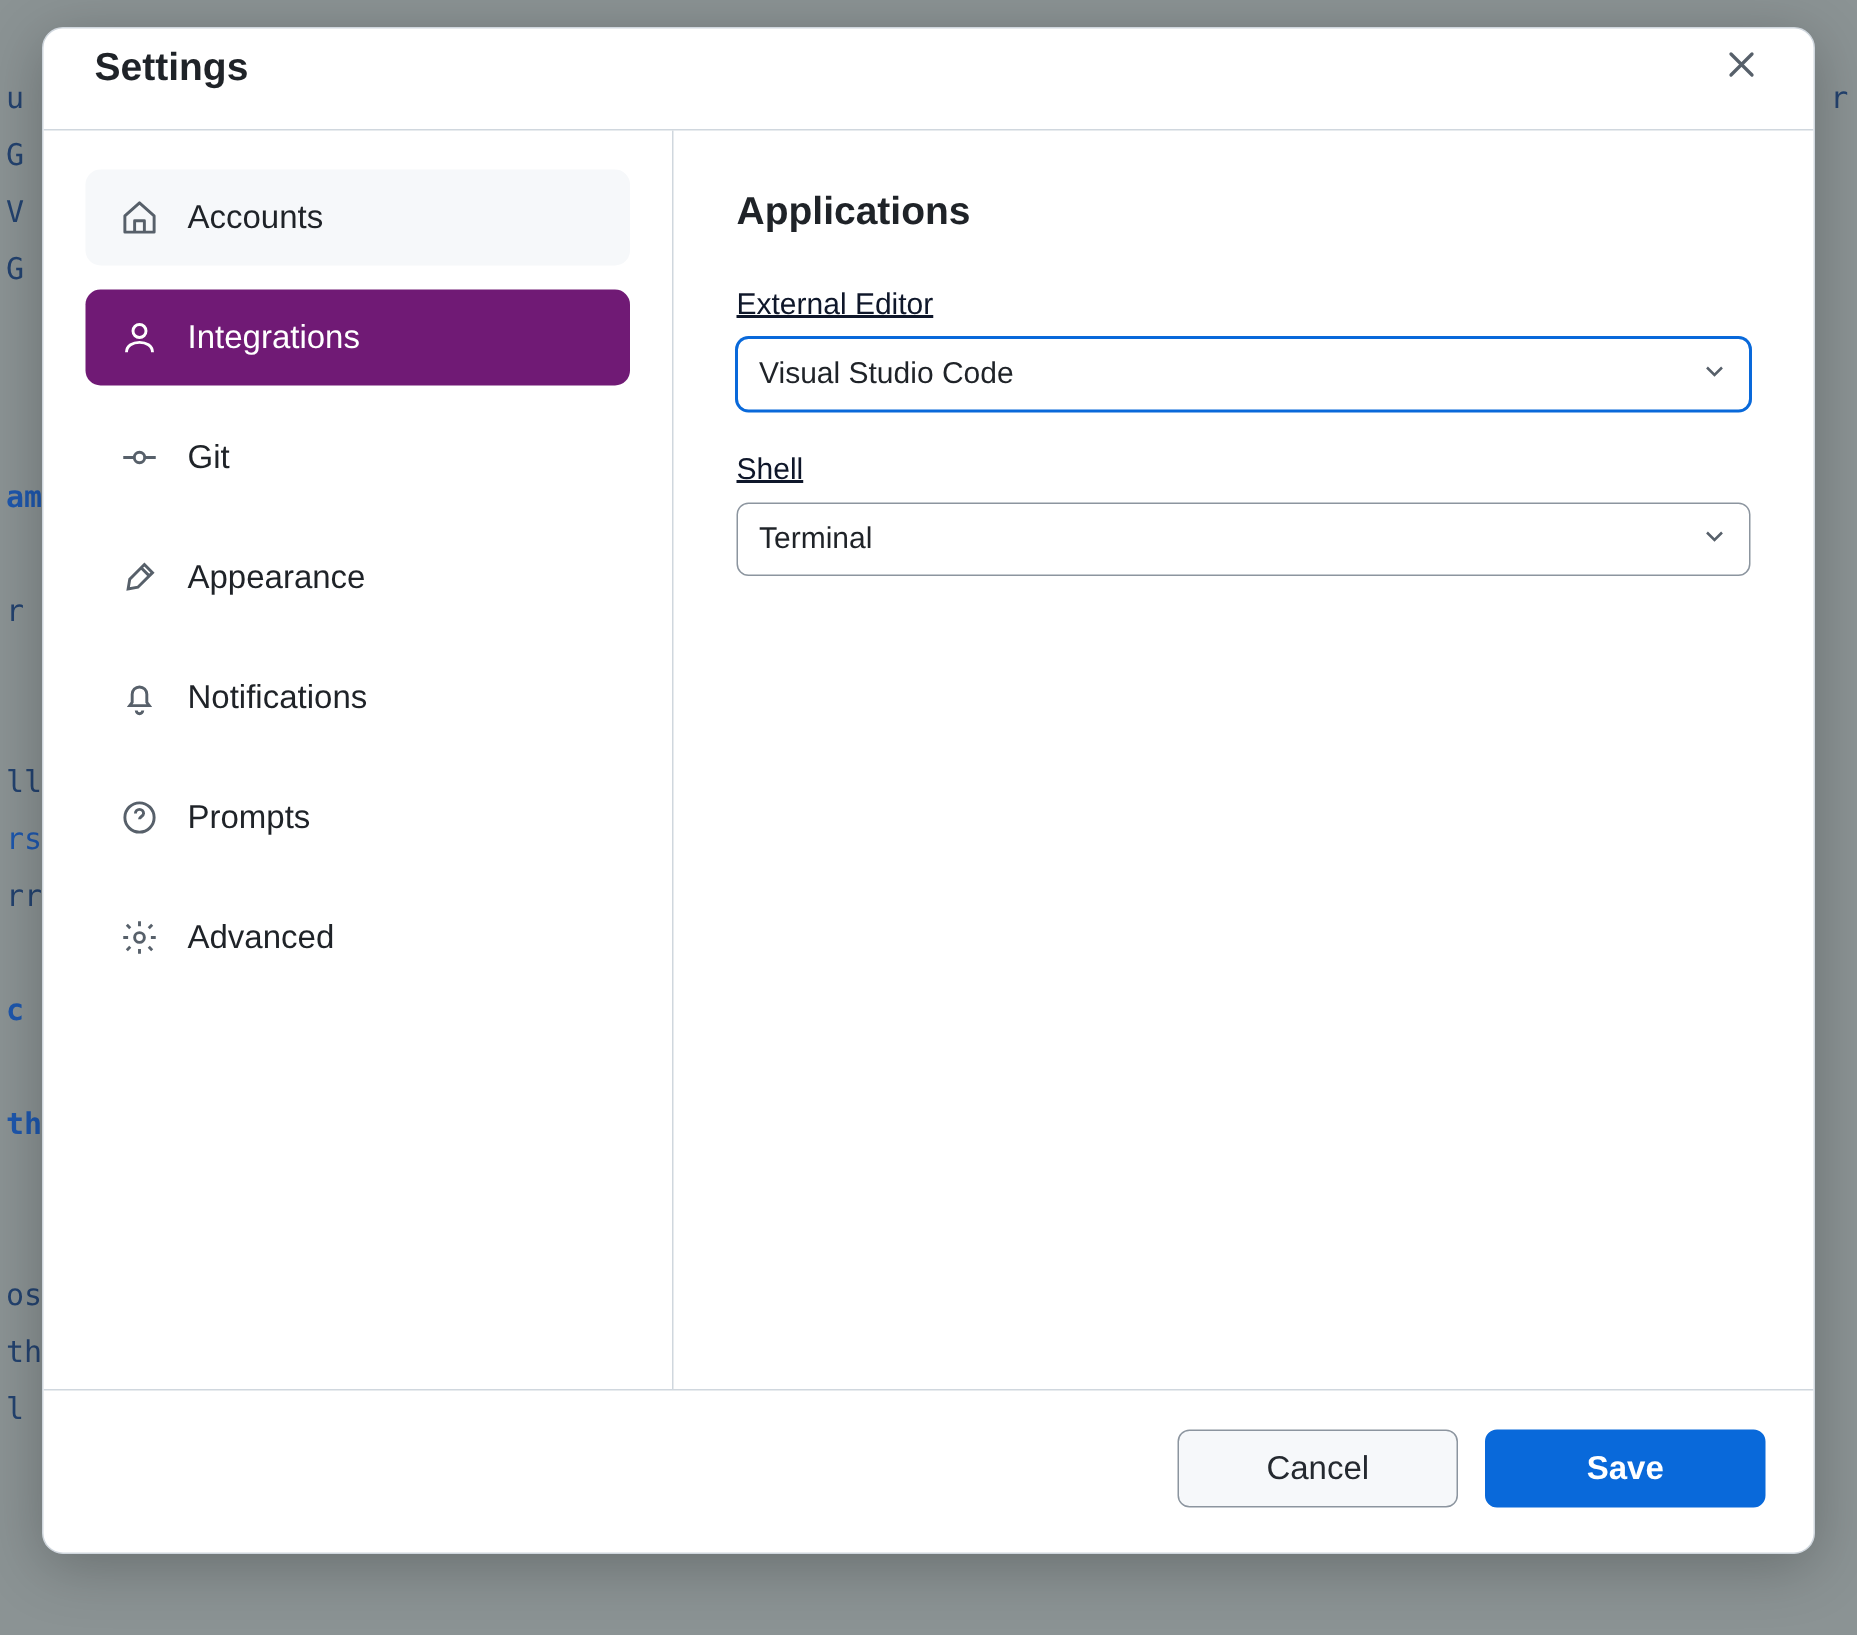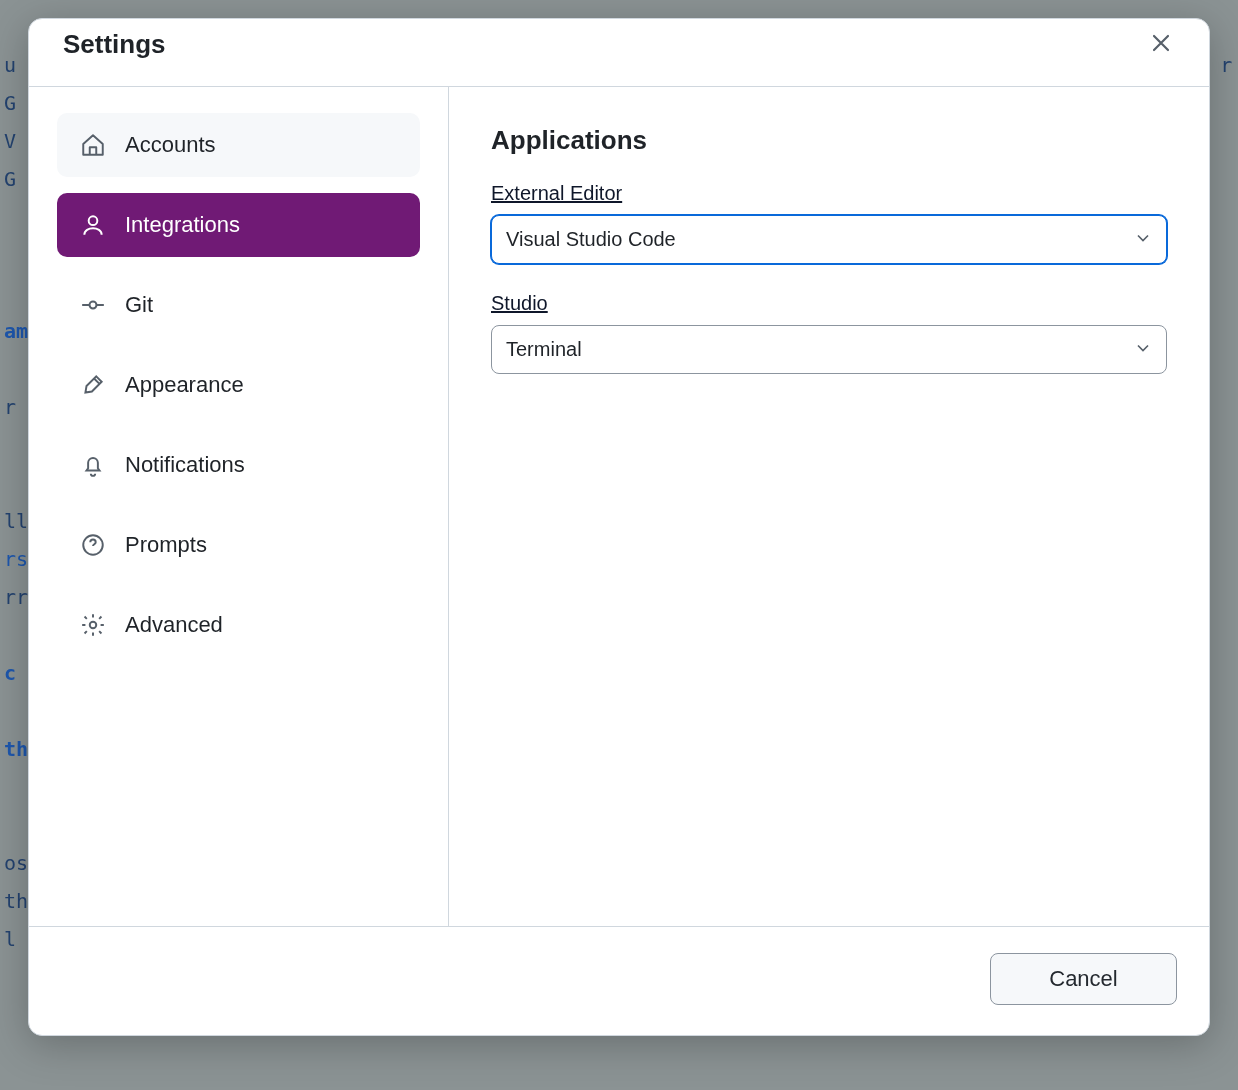--- a/index.html
+++ b/index.html
@@ -90,21 +90,21 @@
     .sidebar-item .icon svg { width: 26px; height: 26px; stroke: #57606a; fill:none; stroke-width:1.8;}
     .sidebar-item.active .icon svg { stroke: #fff; }
     .main {
       flex: 1;
       padding: 38px 42px 38px 42px;
     }
     .section-title {
       font-size: 26px;
       font-weight: 700;
       color: #1f2328;
-      margin-bottom: 26px;
+      margin-bottom: 36px;
     }
     .field { margin-bottom: 28px; }
     .field-label {
       display: block;
       font-size: 20px;
       color: #0f172a;
       margin-bottom: 10px;
       text-decoration: underline;
     }
     .select-wrap {
@@ -288,31 +288,32 @@
           <div class="select focused">Visual Studio Code</div>
           <span class="select-caret">
             <svg viewBox="0 0 24 24">
                 <path d="M6 9l6 6 6-6"></path>
               </svg>
           </span>
         </div>
       </div>
 
       <div class="field">
-        <label class="field-label">Studio</label>
+        <label class="field-label">Shell</label>
         <div class="select-wrap">
           <div class="select">Terminal</div>
           <span class="select-caret">
             <svg viewBox="0 0 24 24">
                 <path d="M6 9l6 6 6-6"></path>
               </svg>
           </span>
         </div>
       </div>
     </div>
 
   </div>
 
   <div class="modal-footer">
     <button class="btn btn-secondary">Cancel</button>
+    <button class="btn btn-primary">Save</button>
   </div>
 
 </div>
 
 </body></html>

